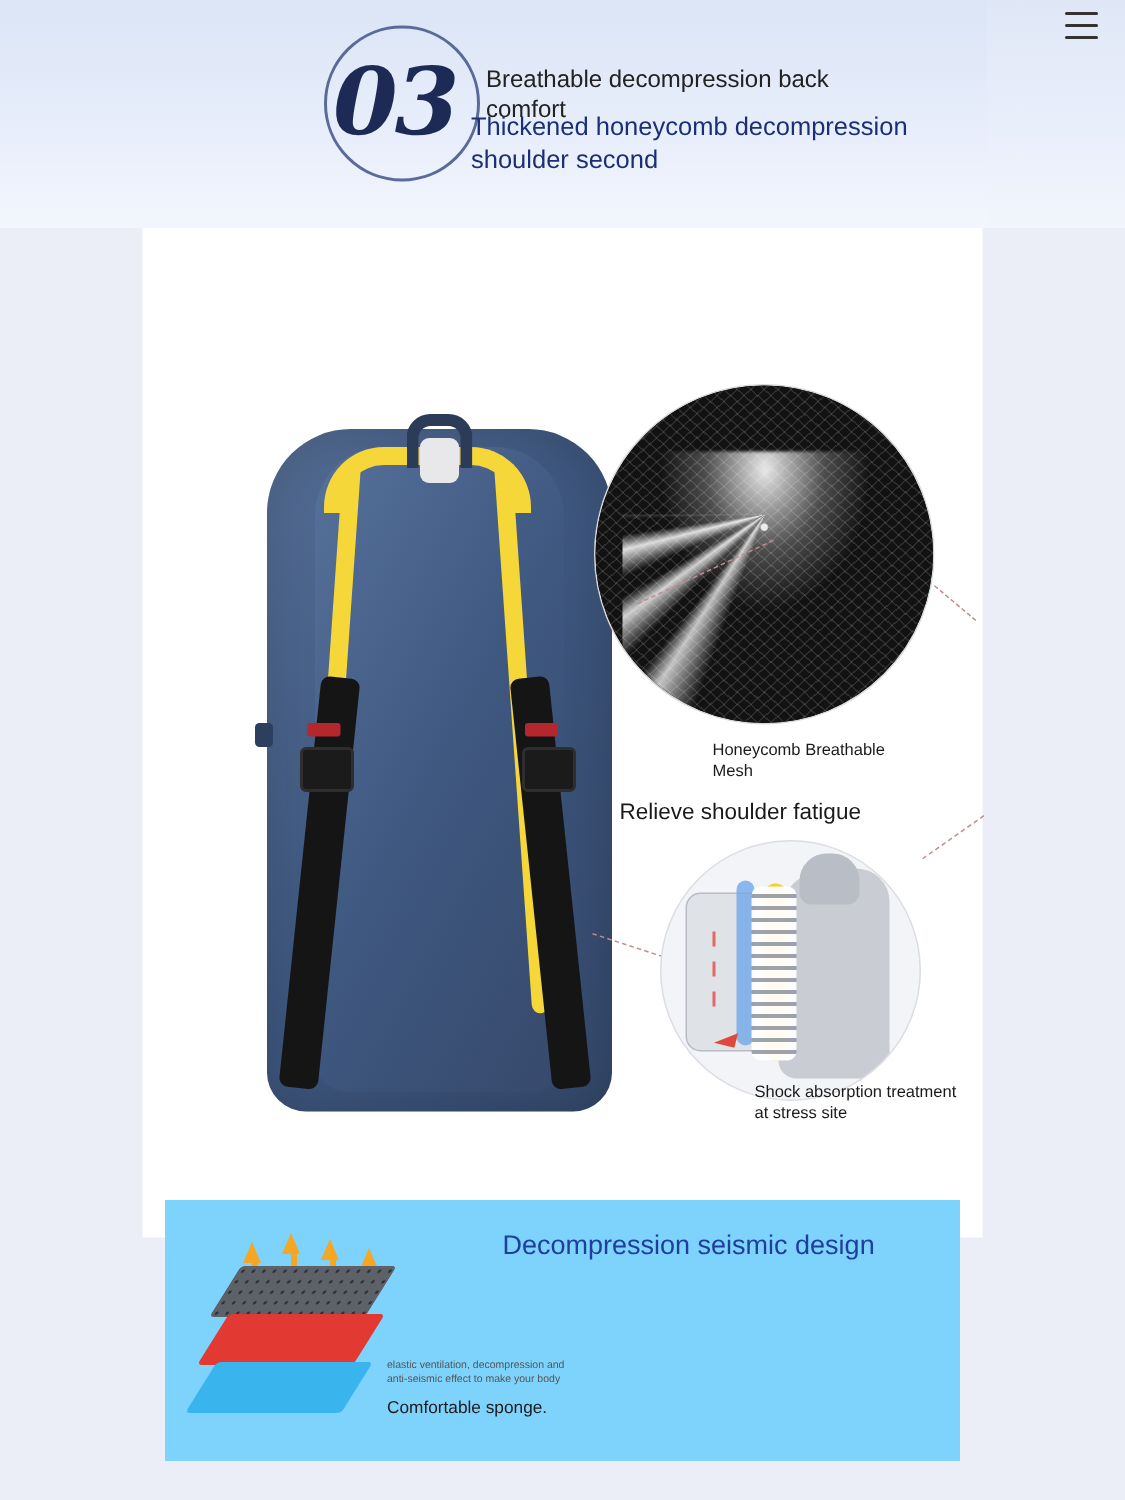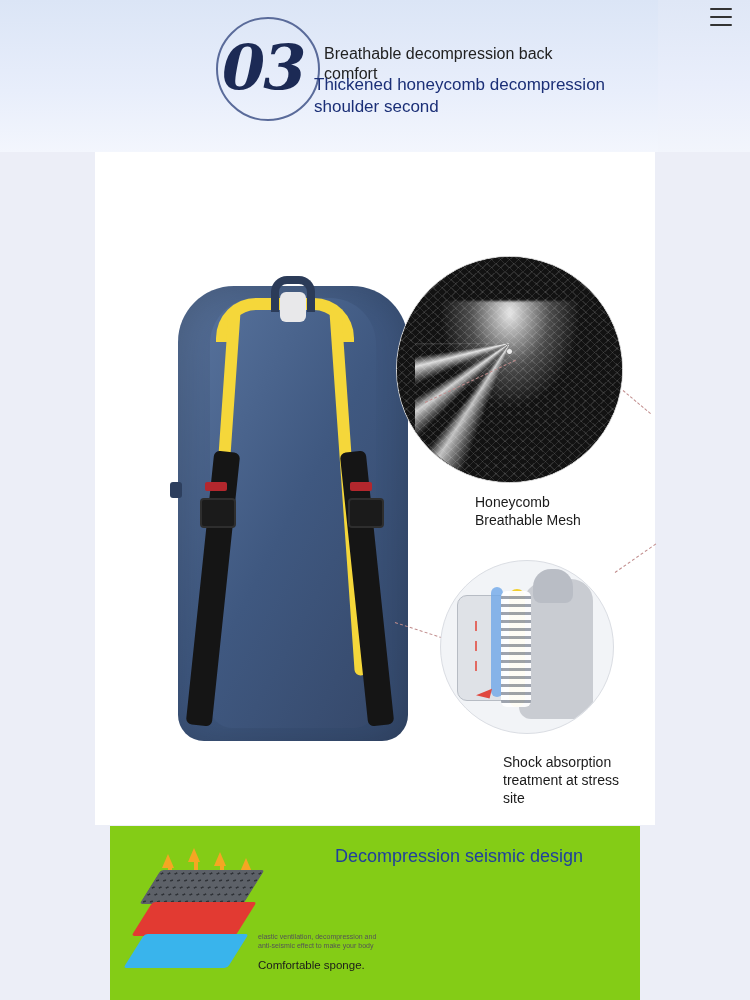--- a/index.html
+++ b/index.html
@@ -356,31 +356,31 @@
     position: absolute;
     border-top: 1px dashed #c08c8c;
     transform-origin: left center;
   }
 
   
   .cap {
     position: absolute;
     color: #1a1a1a;
   }
-  .cap-small { font-size: 14px; line-height: 1.3; }
+  .cap-small { font-size: 11px; line-height: 1.3; }
   .cap-big { font-size: 15px; }
 
   
   .bottom {
     position: absolute;
     left: 110px;
-    top: 826px;
+    top: 800px;
     width: 530px;
     height: 174px;
-    background: #84cc16;
+    background: #7dd3fc;
   }
   .layers {
     position: absolute;
     left: 14px;
     top: 22px;
     width: 130px;
     height: 115px;
   }
   .layer {
     position: absolute;
@@ -527,22 +527,23 @@
       <div class="spine-blue"></div>
       <div class="spine-yellow"></div>
       <div class="spine-bones"></div>
       <div class="tick" style="left:34px; top:60px;"></div>
       <div class="tick" style="left:34px; top:80px;"></div>
       <div class="tick" style="left:34px; top:100px;"></div>
       <div class="arrow-red"></div>
     </div>
 
     <div class="cap cap-small" style="left:380px; top:341px; width:130px;">Honeycomb Breathable Mesh</div>
-
-    <div class="cap cap-small" style="left:408px; top:569px; width:140px;margin-top:32px;">Shock absorption treatment at stress site</div>
+    <div class="cap cap-big" style="left:318px; top:381px; width:260px;">Relieve shoulder fatigue</div>
+
+    <div class="cap cap-small" style="left:408px; top:569px; width:140px;">Shock absorption treatment at stress site</div>
   </div>
 
   <div class="bottom">
 
     <div class="layers">
       <div class="arrows-up">
         <div class="aup" style="left:4px; top:6px;"></div>
         <div class="aup-stem" style="left:10px; top:18px;"></div>
         <div class="aup" style="left:30px; top:0px;"></div>
         <div class="aup-stem" style="left:36px; top:12px;"></div>

